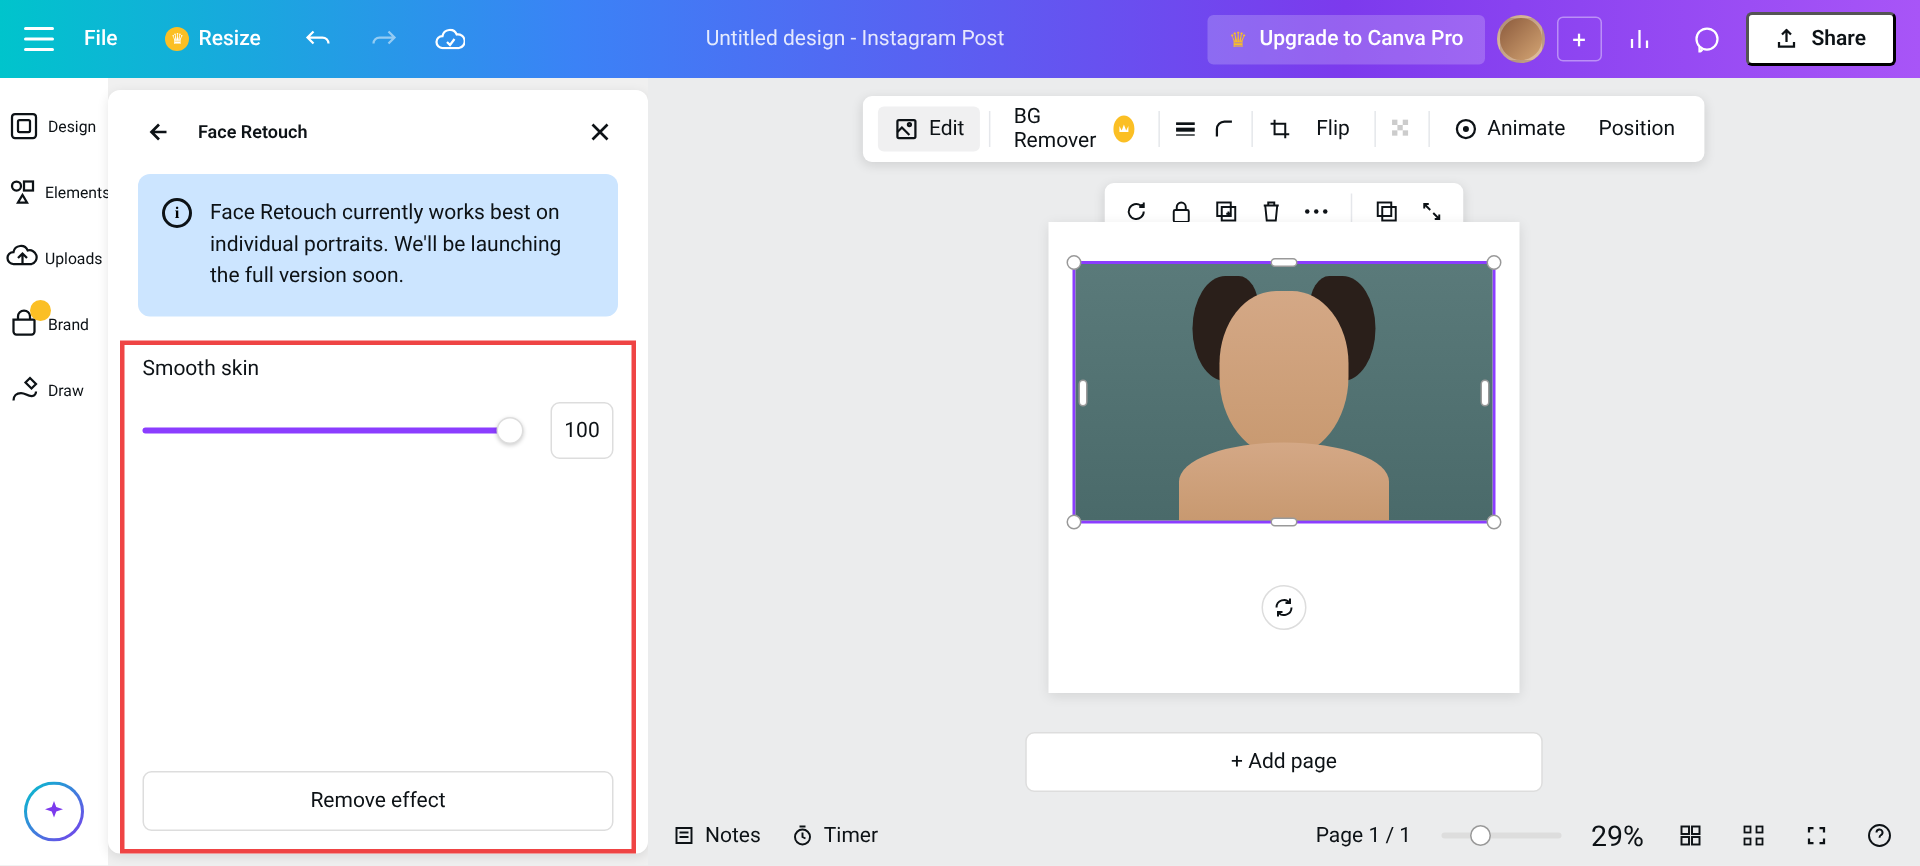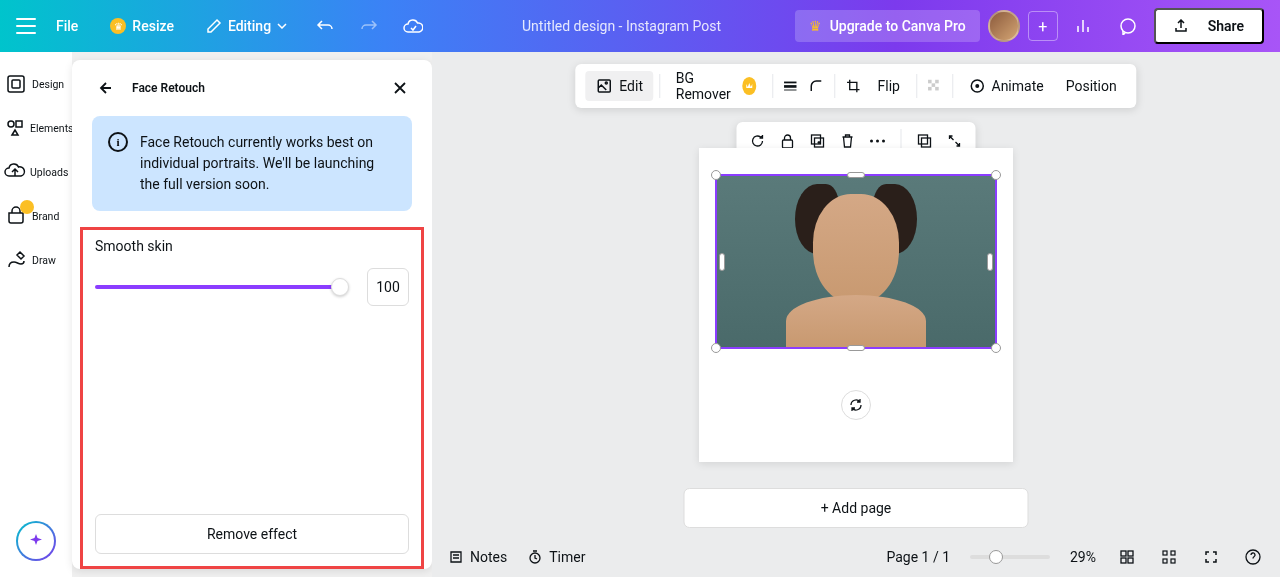--- a/index.html
+++ b/index.html
@@ -9,21 +9,21 @@
     .header { height: 52px; background: linear-gradient(90deg, #00c4cc 0%, #3b82f6 30%, #7c3aed 70%, #a855f7 100%); display: flex; align-items: center; padding: 0 16px; gap: 8px; }
     .hamburger { width: 20px; height: 16px; display: flex; flex-direction: column; justify-content: space-between; cursor: pointer; }
     .hamburger span { height: 2px; background: white; border-radius: 1px; }
     .header-btn { color: white; font-size: 14px; font-weight: 500; padding: 8px 12px; border-radius: 4px; cursor: pointer; display: flex; align-items: center; gap: 6px; background: transparent; border: none; }
     .crown-badge { width: 16px; height: 16px; background: #fbbf24; border-radius: 50%; display: flex; align-items: center; justify-content: center; font-size: 10px; }
     .header-spacer { flex: 1; display: flex; justify-content: center; }
     .doc-title { color: rgba(255,255,255,0.85); font-size: 14px; margin-left: 17px; }
     .upgrade-btn { background: rgba(255,255,255,0.2); border-radius: 4px; padding: 8px 14px; display: flex; align-items: center; gap: 8px; color: white; font-size: 14px; font-weight: 500; cursor: pointer; }
     .avatar { width: 32px; height: 32px; border-radius: 50%; background: linear-gradient(135deg, #8b5a3c 0%, #d4a574 100%); border: 2px solid rgba(255,255,255,0.3); }
     .icon-btn-header { width: 36px; height: 36px; display: flex; align-items: center; justify-content: center; color: white; cursor: pointer; border-radius: 4px; }
-    .share-btn { background: white; color: #0d1216; padding: 8px 18px; border-radius: 4px; font-size: 14px; font-weight: 600; cursor: pointer; display: flex; align-items: center; gap: 20px; }
+    .share-btn { background: white; color: #0d1216; padding: 8px 18px; border-radius: 4px; font-size: 14px; font-weight: 600; cursor: pointer; display: flex; align-items: center; gap: 10px; }
     
     
     .left-rail { position: absolute; left: 0; top: 52px; width: 72px; bottom: 0; background: white; display: flex; flex-direction: column; align-items: center; padding-top: 12px; gap: 4px; }
     .rail-item { width: 64px; display: flex; flex-direction: row; align-items: center; gap: 4px; padding: 8px 0; cursor: pointer; border-radius: 8px; }
     .rail-icon { width: 24px; height: 24px; display: flex; align-items: center; justify-content: center; color: #0d1216; }
     .rail-label { font-size: 10.5px; color: #0d1216; }
     .rail-badge { position: relative; }
     .rail-badge::after { content: ''; position: absolute; top: -4px; right: -6px; width: 14px; height: 14px; background: #fbbf24; border-radius: 50%; }
     .ai-btn { position: absolute; bottom: 16px; left: 16px; width: 40px; height: 40px; border-radius: 50%; background: white; border: 2px solid transparent; background-image: linear-gradient(white, white), linear-gradient(135deg, #00c4cc, #7c3aed); background-origin: border-box; background-clip: content-box, border-box; display: flex; align-items: center; justify-content: center; cursor: pointer; }
     
@@ -85,29 +85,20 @@
   <div class="hamburger">
       <span></span>
       <span></span>
       <span></span>
     </div>
   <button class="header-btn">File</button>
   <button class="header-btn">
       <span class="crown-badge">♛</span>
       <span>Resize</span>
     </button>
-  <button class="header-btn">
-    <svg width="16" height="16" viewBox="0 0 16 16" fill="none">
-        <path d="M11 2l3 3-9 9H2v-3l9-9z" stroke="white" stroke-width="1.5"></path>
-      </svg>
-    <span>Editing</span>
-    <svg width="10" height="6" viewBox="0 0 10 6">
-        <path d="M1 1l4 4 4-4" stroke="white" stroke-width="1.5" fill="none"></path>
-      </svg>
-  </button>
   <div class="icon-btn-header">
       <svg width="18" height="18" viewBox="0 0 18 18" fill="none">
         <path d="M6 4L2 8l4 4M2 8h10a4 4 0 014 4" stroke="white" stroke-width="1.5"></path>
       </svg>
     </div>
   <div class="icon-btn-header" style="opacity:0.5">
       <svg width="18" height="18" viewBox="0 0 18 18" fill="none">
         <path d="M12 4l4 4-4 4M16 8H6a4 4 0 00-4 4" stroke="white" stroke-width="1.5"></path>
       </svg>
     </div>
@@ -371,21 +362,21 @@
           <circle cx="8" cy="9" r="5" stroke="#0d1216" stroke-width="1.3"></circle>
           <path d="M8 6v3l2 1M6 2h4" stroke="#0d1216" stroke-width="1.3"></path>
         </svg>
       <span>Timer</span>
     </div>
     <div class="bottom-spacer"></div>
     <span style="font-size:14px;color:#0d1216">Page 1 / 1</span>
     <div class="zoom-slider">
         <div class="zoom-thumb"></div>
       </div>
-    <span style="font-size:14px;color:#0d1216">29%</span>
+    <span style="font-size:19px;color:#0d1216">29%</span>
     <div class="float-icon">
         <svg width="16" height="16" viewBox="0 0 16 16" fill="none">
           <rect x="2" y="2" width="5" height="5" stroke="#0d1216" stroke-width="1.3"></rect>
           <rect x="9" y="2" width="5" height="5" stroke="#0d1216" stroke-width="1.3"></rect>
           <rect x="2" y="9" width="5" height="5" stroke="#0d1216" stroke-width="1.3"></rect>
           <rect x="9" y="9" width="5" height="5" stroke="#0d1216" stroke-width="1.3"></rect>
         </svg>
       </div>
     <div class="float-icon">
         <svg width="16" height="16" viewBox="0 0 16 16" fill="none">

